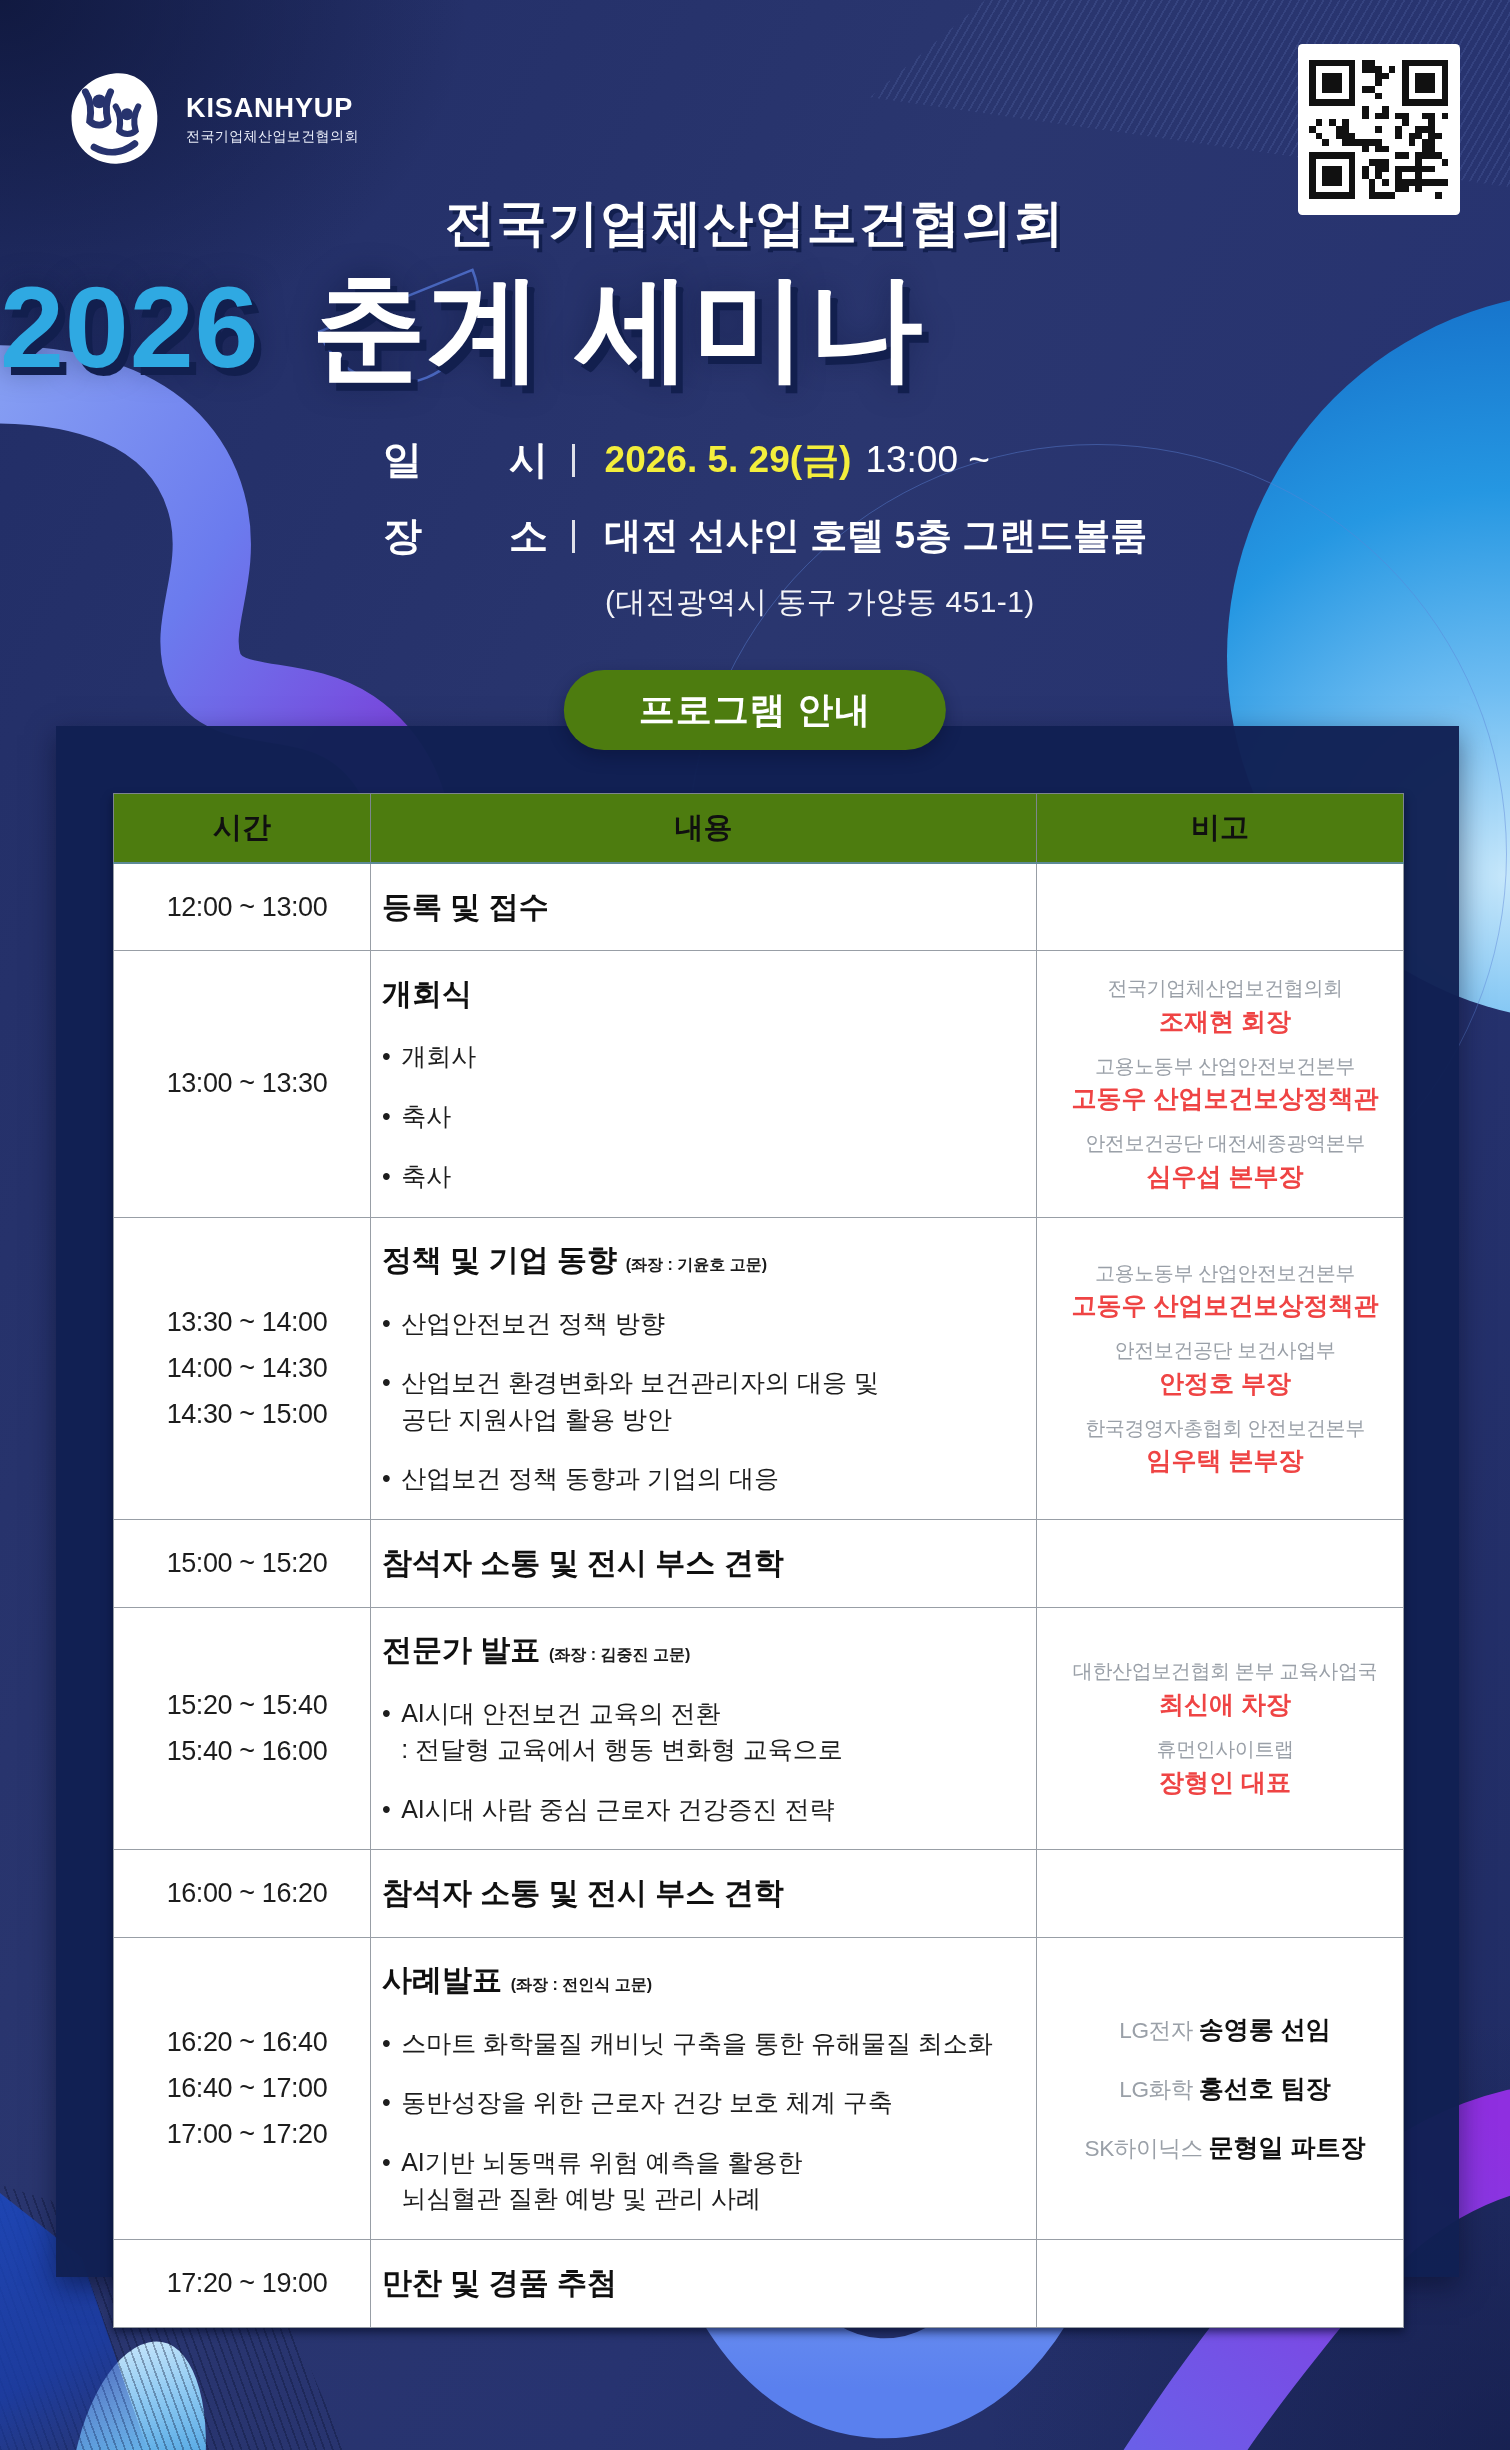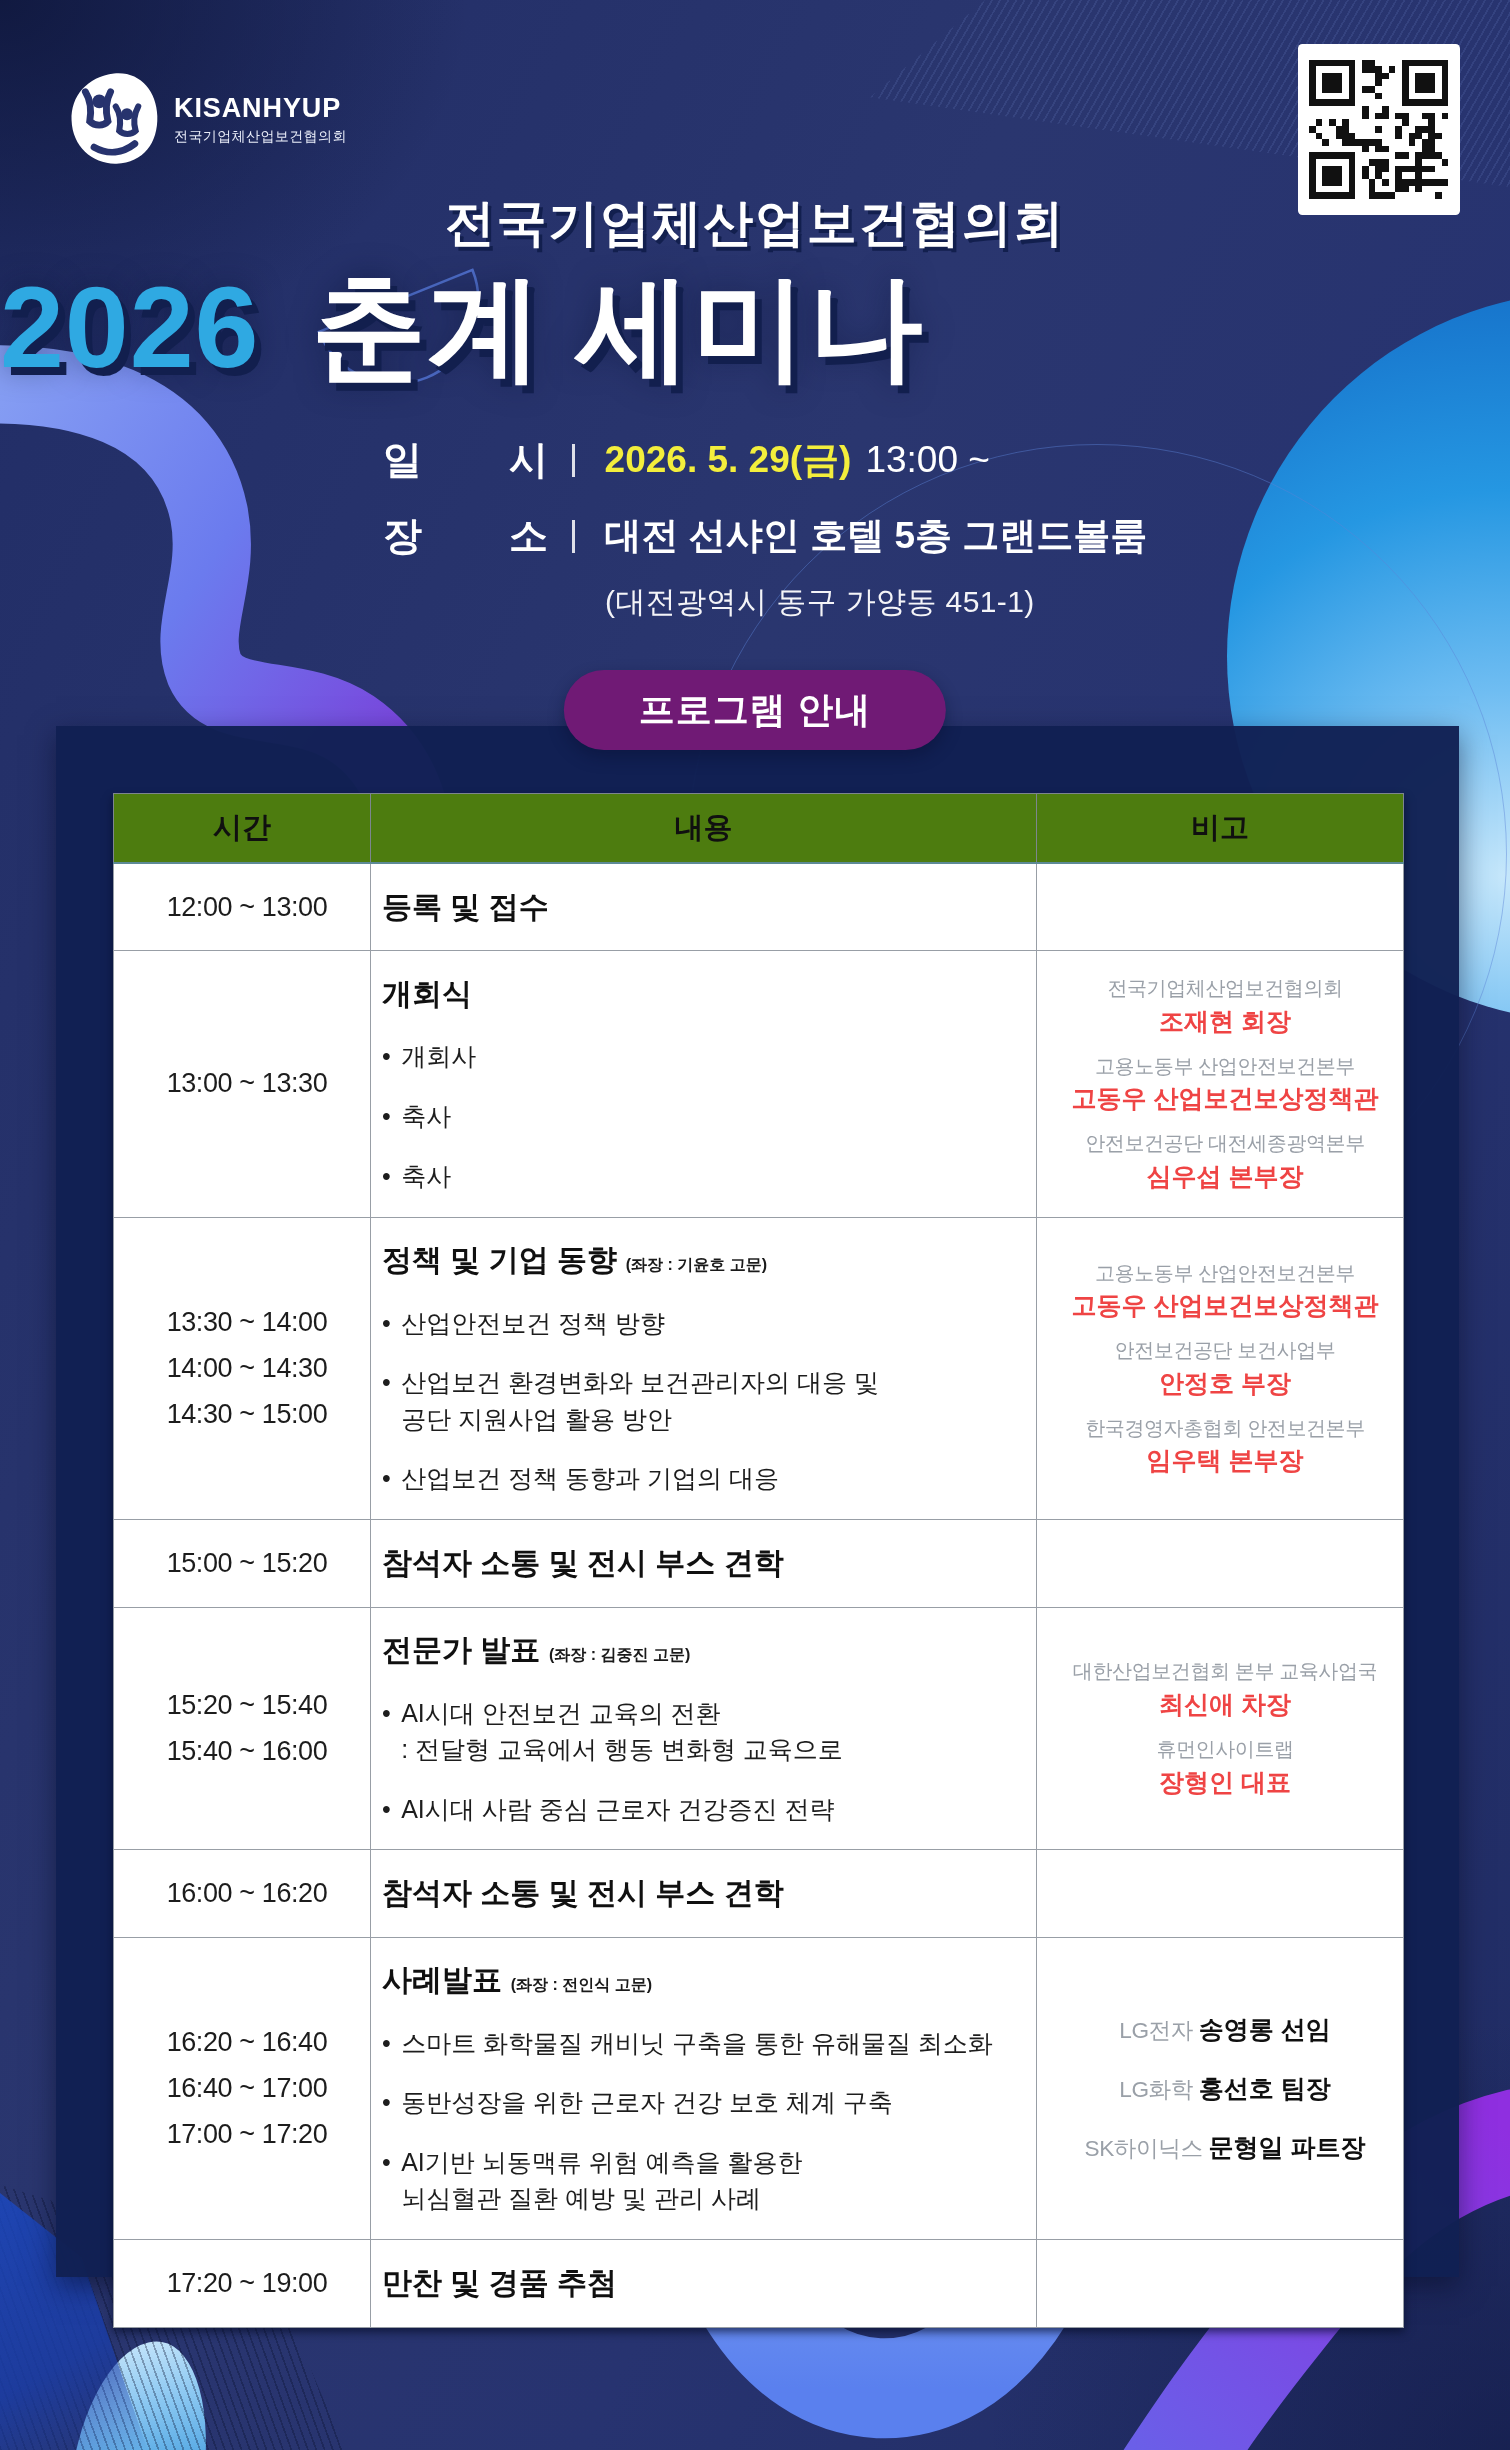--- a/index.html
+++ b/index.html
@@ -44,21 +44,21 @@
   }
   .panel{
     position:absolute;z-index:2;
     left:56px;top:726px;width:1403px;height:1551px;
     background:rgba(17,32,83,.97);
     box-shadow:0 8.7px 26px rgba(5,10,35,.5);
   }
   .content{position:absolute;z-index:3;left:0;top:0;width:1510px;height:2450px;}
 
   
-  .logo{position:absolute;left:68px;top:71px;display:flex;align-items:center;gap:14px;}
+  .logo{position:absolute;left:68px;top:71px;display:flex;align-items:center;gap:26px;}
   .logo-text .brand{color:#fff;font-size:27px;font-weight:800;letter-spacing:0.9px;}
   .logo-text .sub{color:#e8ecf8;font-size:14px;font-weight:400;letter-spacing:0.4px;margin-top:3.5px;}
 
   
   .qr{position:absolute;left:1298px;top:44px;width:162px;height:171px;background:#fff;
       border-radius:4.4px;padding:11.3px;box-sizing:border-box;}
   .qr svg{width:100%;height:100%;}
 
   
   .org-line{position:absolute;left:0;width:100%;top:190px;text-align:center;
@@ -75,21 +75,21 @@
   .info-row{display:flex;align-items:center;margin-bottom:26px;height:50px;}
   .lbl-group{display:flex;justify-content:space-between;width:165px;font-size:39px;font-weight:800;}
   .sep{width:2.6px;height:33px;background:rgba(255,255,255,.85);margin:0 30px 0 24px;}
   .hl{color:#f3ee3c;font-size:37px;font-weight:800;}
   .tail{color:#fff;font-size:37px;font-weight:500;margin-left:14px;}
   .val{color:#fff;font-size:37px;font-weight:700;}
   .addr{color:rgba(255,255,255,.95);font-size:30px;font-weight:300;margin:-5.2px 0 0 222px;letter-spacing:0.4px;}
 
   
   .badge{position:absolute;left:50%;transform:translateX(-50%);top:670px;z-index:4;
-    background:#701a75;color:#fff;font-size:36px;font-weight:800;letter-spacing:0.9px;
+    background:#4d7c0f;color:#fff;font-size:36px;font-weight:800;letter-spacing:0.9px;
     padding:15.7px 75px;border-radius:52px;box-shadow:0 7px 15.7px rgba(8,16,50,.45);text-align:center;}
 
   
   .program-table{position:absolute;left:113px;top:793px;width:1289px;z-index:4;
     border-collapse:collapse;table-layout:fixed;background:#fff;
     box-shadow:0 5.2px 8.7px rgba(5,10,35,.65);}
   .program-table th{
     background:#4d7c0f;color:#101010;font-size:29px;font-weight:800;
     height:66px;border:0.9px solid #7d868e;border-bottom:2.6px solid #5d8a96;}
   .program-table td{border:0.9px solid #989ea6;border-top:1.7px solid #71767f;vertical-align:middle;padding-left:11px;}

